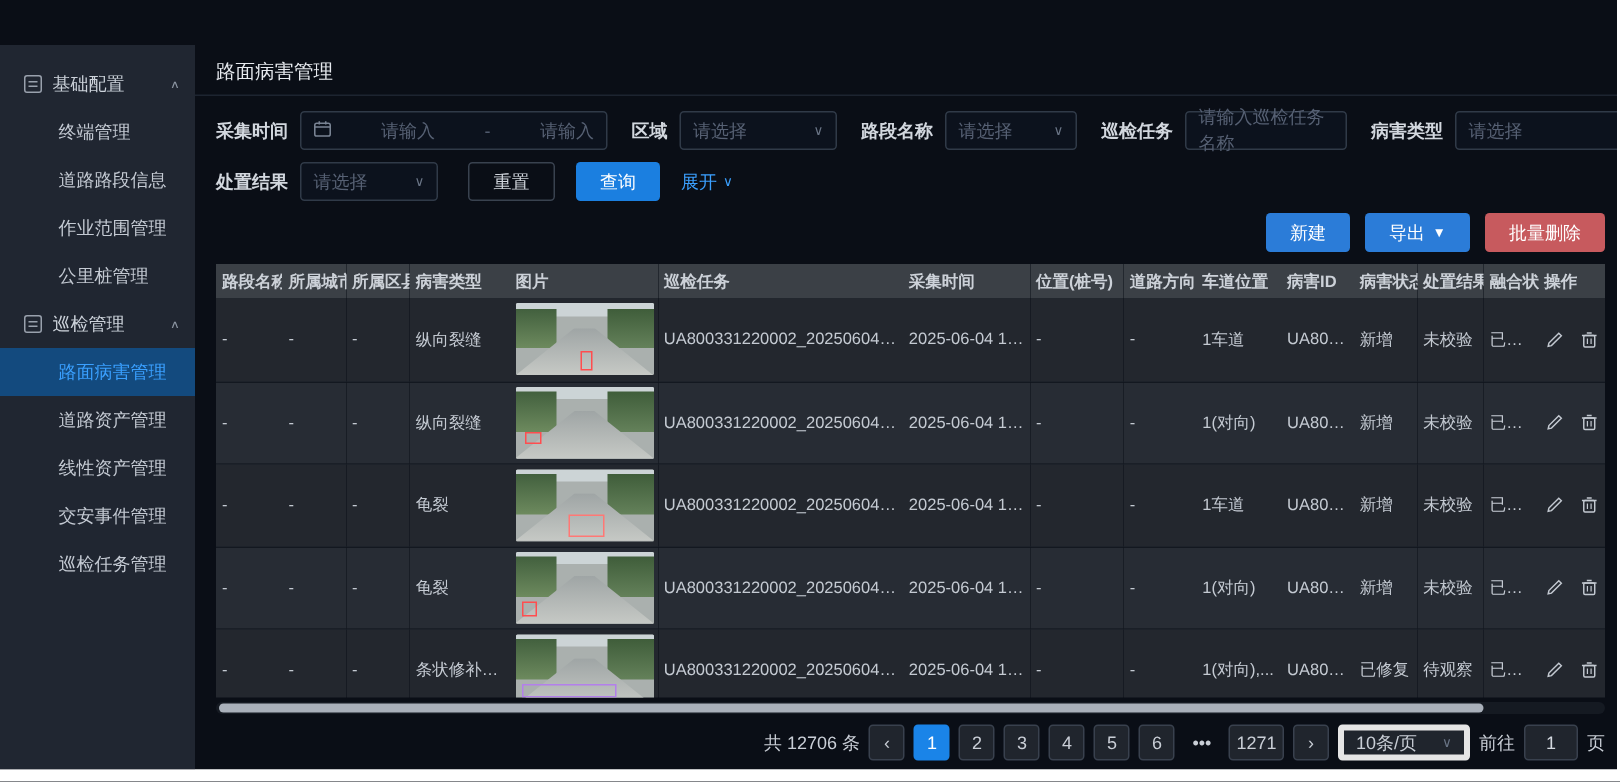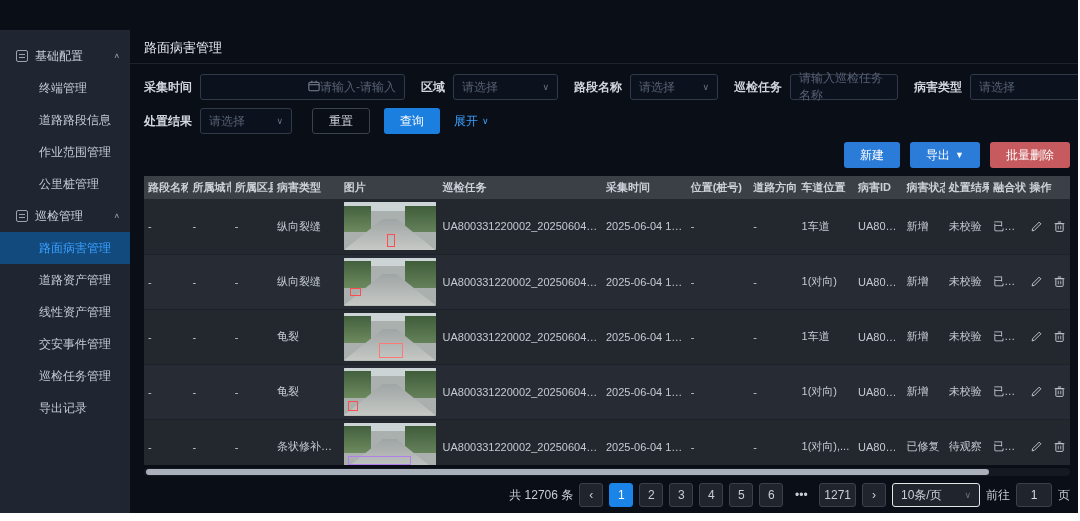--- a/index.html
+++ b/index.html
@@ -38,21 +38,21 @@
           padding:6px 8px 0 14px; overflow:hidden; }
   .page-title { height:24px; line-height:24px; color:#e7eaef; font-size:13px; }
   .divider { height:1px; background:#1d2430; margin:3px -8px 10px -14px; }
 
   .frow { display:flex; align-items:center; height:26px; margin-bottom:8px; }
   .ffield { display:flex; align-items:center; margin-right:16px; }
   .flabel { color:#d2d7de; font-size:12px; font-weight:700; margin-right:8px; white-space:nowrap; }
   .fctrl { height:26px; border:1px solid #303a48; border-radius:3px; background:#0c121d;
            display:flex; align-items:center; padding:0 8px; font-size:12px; cursor:pointer; }
   .ph { color:#55607250; color:#566073; }
-  .fctrl.daterange { width:205px; justify-content:flex-end; }
+  .fctrl.daterange { width:205px; justify-content:space-between; }
   .f-region .fctrl { width:105px; justify-content:space-between; }
   .f-road-name .fctrl { width:88px; justify-content:space-between; }
   .f-task .fctrl { width:108px; }
   .f-disease-type .fctrl { width:132px; justify-content:space-between; }
   .fctrl.result { width:92px; justify-content:space-between; margin-right:20px; }
   .chev-d { color:#6a7避586; color:#6a7586; font-size:9px; }
   .sep { color:#566073; }
 
   .btn { height:26px; border-radius:3px; font-size:12px; padding:0 16px; cursor:pointer;
          display:inline-flex; align-items:center; justify-content:center; border:none; }
@@ -102,21 +102,21 @@
   .hthumb { position:absolute; left:2px; top:1px; height:6px; width:91%; background:#a9b0ba;
             border-radius:3px; cursor:pointer; }
 
   .pagination { height:32px; display:flex; align-items:center; justify-content:flex-end;
                 gap:6px; font-size:12px; color:#c9ced6; padding-bottom:4px; }
   .pg, .pg-nav { min-width:24px; height:24px; display:inline-flex; align-items:center;
                 justify-content:center; background:#20252d; border:1px solid #39414e;
                 border-radius:3px; cursor:pointer; padding:0 4px; }
   .pg.active { background:#1a84e8; border-color:#1a84e8; color:#fff; }
   .pg-ellipsis { border:none; background:transparent; }
-  .page-size { width:88px; height:24px; border:1px solid #e5e5e5; background:#20252d;
+  .page-size { width:88px; height:24px; border:4px solid #e5e5e5; background:#20252d;
                 border-radius:3px; display:flex; align-items:center; justify-content:space-between;
                 padding:0 8px; cursor:pointer; }
   .goto-input { width:36px; height:24px; border:1px solid #39414e; background:#20252d;
                 border-radius:3px; color:#d4d9e0; text-align:center; font-size:12px; }
 </style>
 </head>
 <body>
 
 <div class="app">
 
@@ -134,21 +134,20 @@
       <div class="side-item">
         <span class="mini-icon"></span>
         <span class="side-label">巡检管理</span>
         <span class="chev">∧</span>
       </div>
       <div class="side-sub active">路面病害管理</div>
       <div class="side-sub">道路资产管理</div>
       <div class="side-sub">线性资产管理</div>
       <div class="side-sub">交安事件管理</div>
       <div class="side-sub">巡检任务管理</div>
-      <div class="side-sub">导出记录</div>
     </aside>
 
   <main class="main">
     <div class="page-title">路面病害管理</div>
     <div class="divider"></div>
 
     <div class="frow" id="filterRow1">
         <div class="ffield f-collect-time">
           <span class="flabel">采集时间</span>
           <div class="fctrl daterange">

